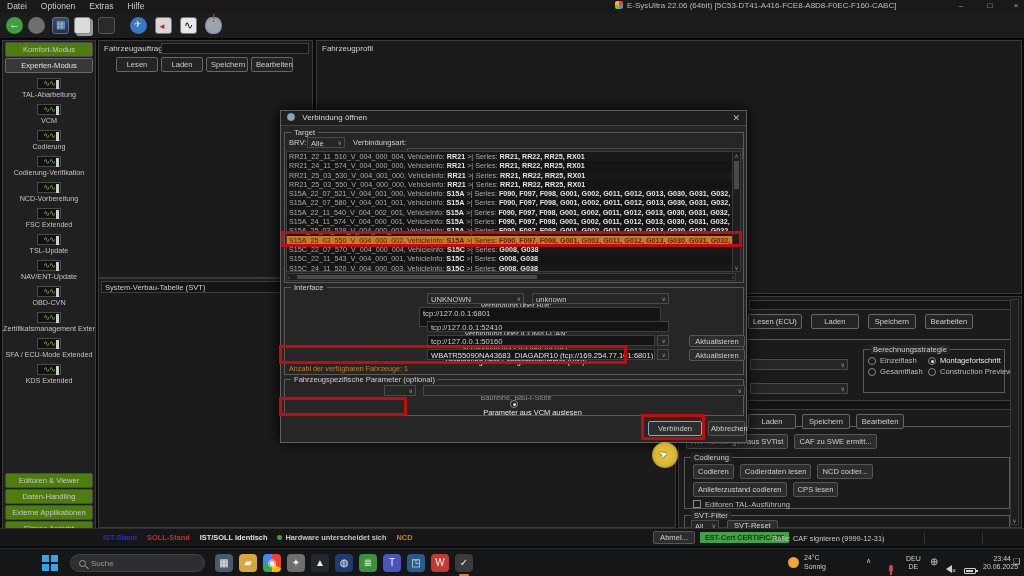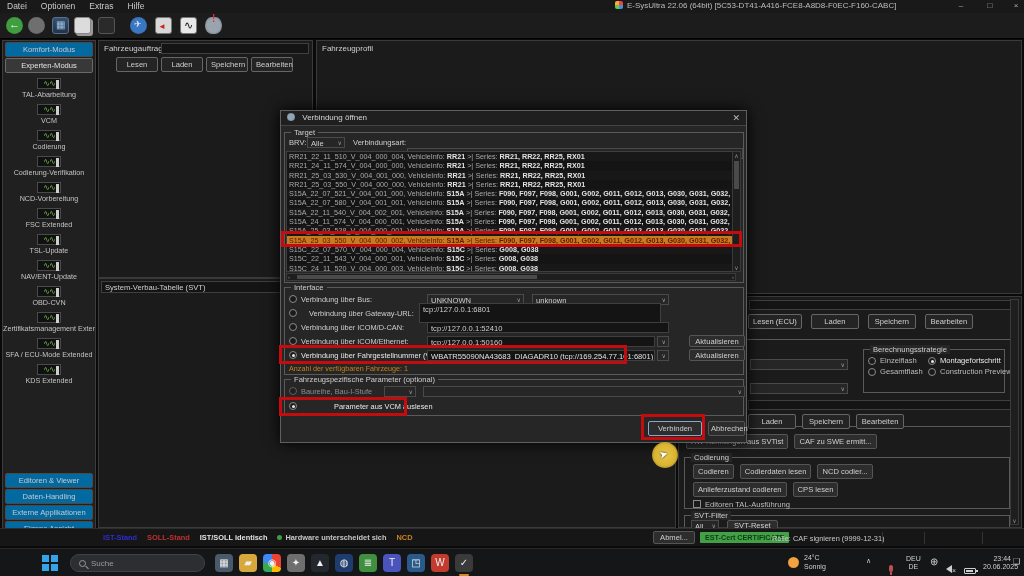--- a/index.html
+++ b/index.html
@@ -26,21 +26,21 @@
   .ti-info{background:radial-gradient(circle,#3a77c2 60%,#24508a);border-radius:50%;}
   .ti-info::before{content:"✈";color:#dfeaff;font-size:9px;position:absolute;left:4px;top:2px;}
   .ti-import{background:#d8d8d8;border:1px solid #777;}
   .ti-import::before{content:"◄";color:#c22;font-size:8px;position:absolute;left:2px;top:4px;}
   .ti-sign{background:#e8e8e8;border:1px solid #777;}
   .ti-sign::before{content:"∿";color:#111;font-size:11px;position:absolute;left:3px;top:1px;}
   .ti-connect{background:radial-gradient(ellipse,#9aa4ae 55%,#5a646e);border-radius:50% / 65%;}
   .ti-connect::before{content:"!";color:#e03030;font-weight:bold;font-size:10px;position:absolute;left:7px;top:-4px;}
   
   .sidebar{left:2px;top:40px;width:94px;height:500px;background:#202020;border:1px solid #3c3c3c;}
-  .side-btn{display:block;width:88px;margin:1px auto;background:#0369a1;border:1px solid #4a4a4a;color:#c9c9c9;
+  .side-btn{display:block;width:88px;margin:1px auto;background:#4d7c0f;border:1px solid #4a4a4a;color:#c9c9c9;
     font-size:7.6px;text-align:center;padding:2px 0;border-radius:2px;}
   .side-btn.active{background:#383838;border-color:#6a6a6a;color:#e2e2e2;}
   .tool-item{text-align:center;margin-top:5px;color:#c4c4c4;font-size:7.2px;}
   .tool-ico{display:inline-block;width:24px;height:11px;background:#111;border:1px solid #4a4a4a;position:relative;color:#7dc24b;font-size:8px;line-height:9px;}
   .tool-ico::before{content:"∿∿";letter-spacing:-1px;}
   .tool-ico::after{content:"";position:absolute;right:1px;top:1px;width:3px;height:9px;background:#cfcfcf;}
   .tool-label{display:block;margin-top:1px;white-space:nowrap;overflow:hidden;}
   .side-bottom{position:absolute;bottom:2px;left:0;width:100%;}
   
   .panel{background:#1b1b1b;border:1px solid #3a3a3a;}
@@ -66,21 +66,21 @@
   .listbox{position:absolute;left:5px;top:40px;width:450px;height:121px;background:#141414;border:1px solid #3f3f3f;overflow:hidden;}
   .lrow{height:9.3px;line-height:9.3px;font-size:7.2px;color:#a9a9a9;white-space:nowrap;padding-left:2px;}
   .lrow:nth-child(odd){background:#181818;}
   .lrow b{color:#e3e3e3;}
   .lrow.active{background:#c87c20;color:#5c1200;}
   .lrow.active b{color:#6b1500;}
   .vscroll{position:absolute;right:5px;top:40px;width:9px;height:121px;background:#1e1e1e;border:1px solid #3a3a3a;color:#8a8a8a;font-size:6px;text-align:center;}
   .vthumb{position:absolute;left:1px;top:9px;width:5px;height:28px;background:#4a4a4a;}
   .hscroll{position:absolute;left:5px;top:162px;width:450px;height:8px;background:#1e1e1e;border:1px solid #3a3a3a;color:#8a8a8a;font-size:6px;}
   .hthumb{position:absolute;left:10px;top:1px;width:240px;height:4px;background:#4a4a4a;}
-  .ifrow{position:absolute;left:8px;height:12px;display:flex;align-items:center;}
+  .ifrow{position:absolute;left:8px;height:12px;display:flex;align-items:center;flex-direction:column;}
   .orange{color:#c8821e;}
   
   .anno{border:3px solid #c40b0e;z-index:40;pointer-events:none;}
   .cursor-glow{left:652px;top:442px;width:26px;height:26px;border-radius:50%;background:radial-gradient(circle,#ecc84a 0%,#d8b32f 60%,rgba(216,179,47,.2) 100%);z-index:50;}
   .cursor-arrow{left:659px;top:448px;z-index:51;color:#fff;font-size:11px;text-shadow:0 0 2px #000;transform:rotate(-15deg);}
   
   .statusbar{left:0;top:528px;width:1024px;height:18px;background:#161616;border-top:1px solid #2e2e2e;color:#bbb;font-size:7.4px;}
   .leg-item{display:inline-flex;align-items:center;gap:3px;margin-right:10px;font-weight:bold;}
   .leg-dot{width:5px;height:5px;border-radius:50%;display:inline-block;}
   .cert-badge{background:#43a047;color:#0c3d12;font-weight:bold;font-size:7.2px;padding:1px 5px;border-radius:1px;white-space:nowrap;}

